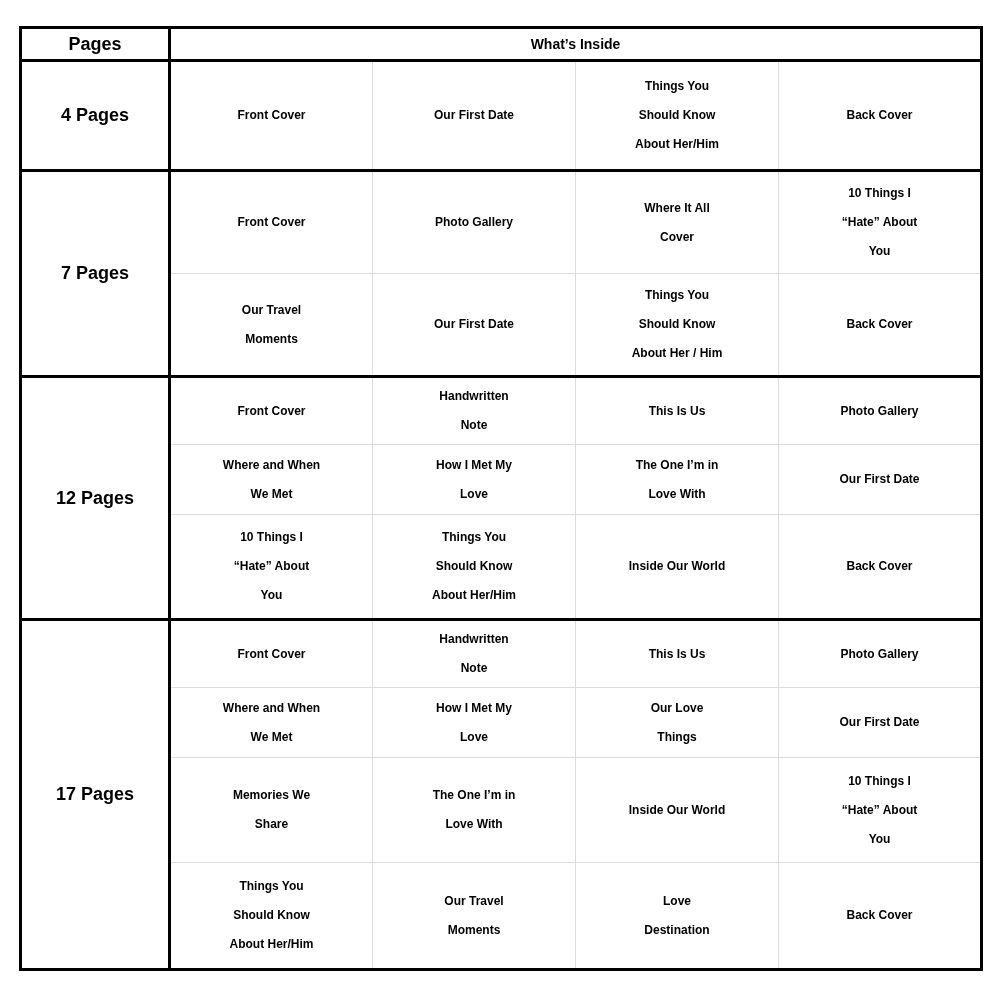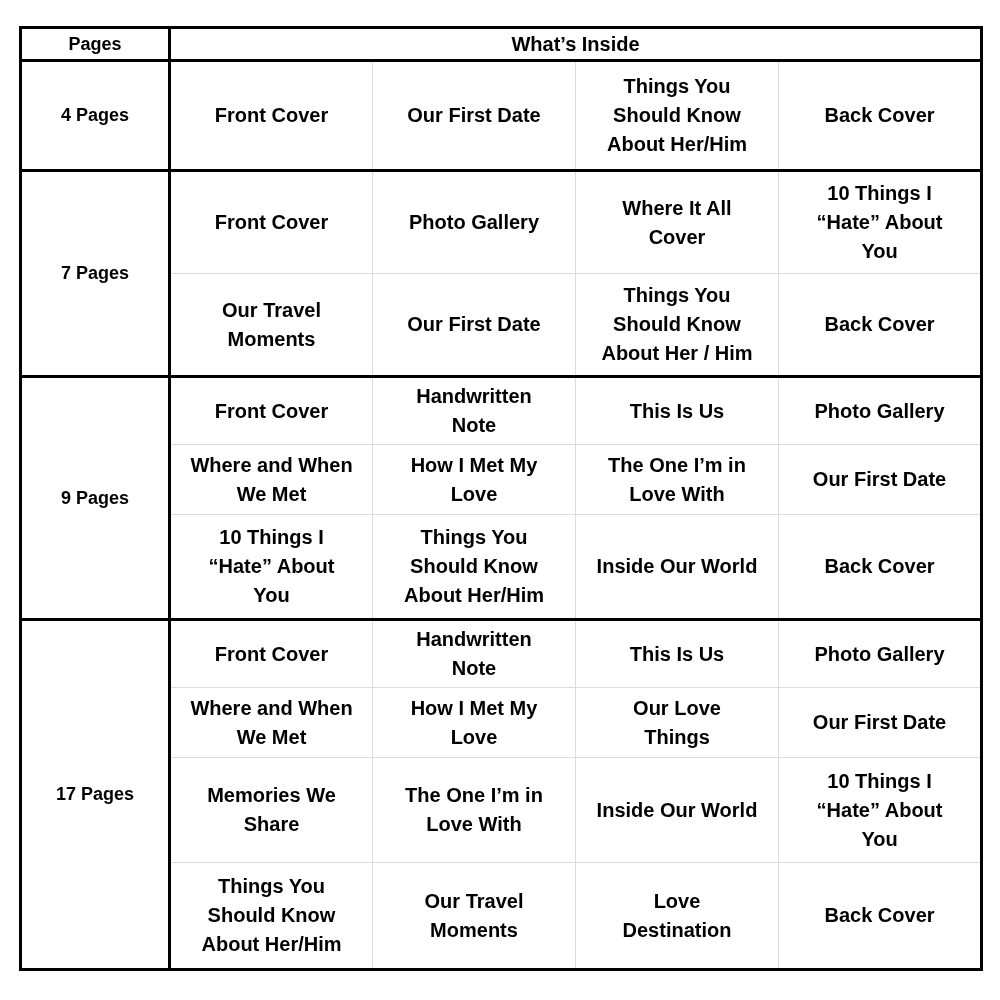--- a/index.html
+++ b/index.html
@@ -28,31 +28,31 @@
   th, td {
     text-align: center;
     vertical-align: middle;
     font-weight: bold;
     color: #000000;
     padding: 4px 8px;
     white-space: pre-line;
     overflow: hidden;
   }
   thead th {
-    font-size: 20px;
+    font-size: 14px;
     height: 32px;
     border-bottom: 3px solid #000000;
     line-height: 22px;
   }
   th.pages-col, td.pages-col {
     border-right: 3px solid #000000;
     font-size: 18px;
   }
   tbody td {
-    font-size: 20px;
+    font-size: 12px;
     line-height: 29px;
     border: 1px solid #dcdcdc;
   }
   tbody td.pages-col {
     border-left: none;
     border-top: none;
     border-bottom: none;
     margin-left: 16px;
   }
   tr.group-start > td {
@@ -100,21 +100,21 @@
         <tr style="height: 103px;">
           <td>Our Travel
 Moments</td>
           <td>Our First Date</td>
           <td>Things You
 Should Know
 About Her / Him</td>
           <td>Back Cover</td>
         </tr>
         <tr class="group-start" style="height: 68px;">
-          <td class="pages-col" rowspan="3">9 Pages</td>
+          <td class="pages-col" rowspan="3">12 Pages</td>
           <td>Front Cover</td>
           <td>Handwritten
 Note</td>
           <td>This Is Us</td>
           <td>Photo Gallery</td>
         </tr>
         <tr style="height: 70px;">
           <td>Where and When
 We Met</td>
           <td>How I Met My

